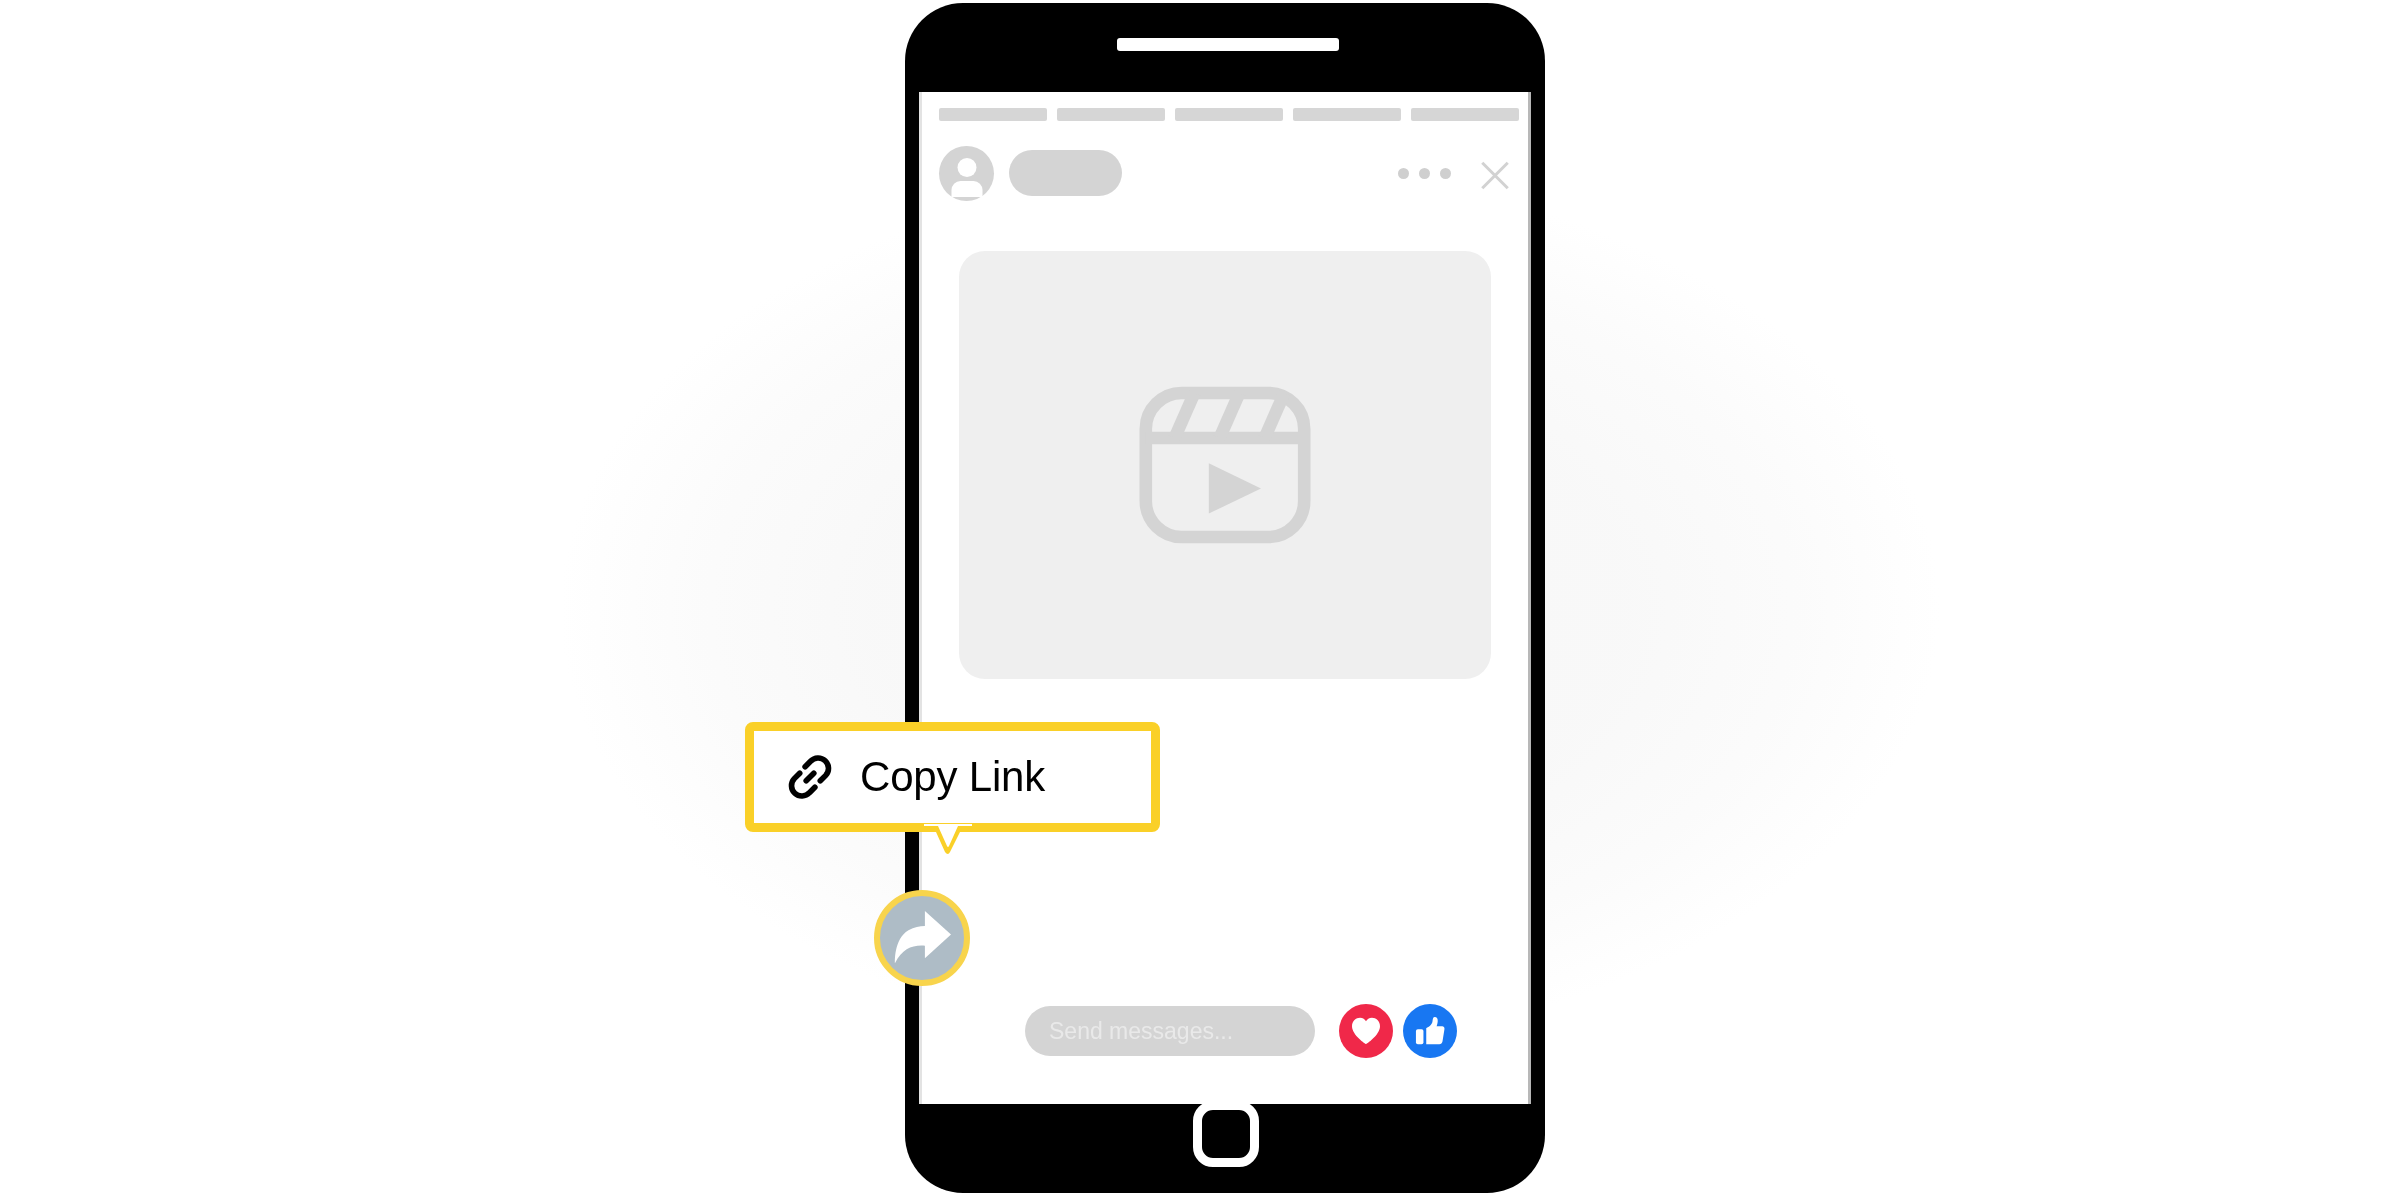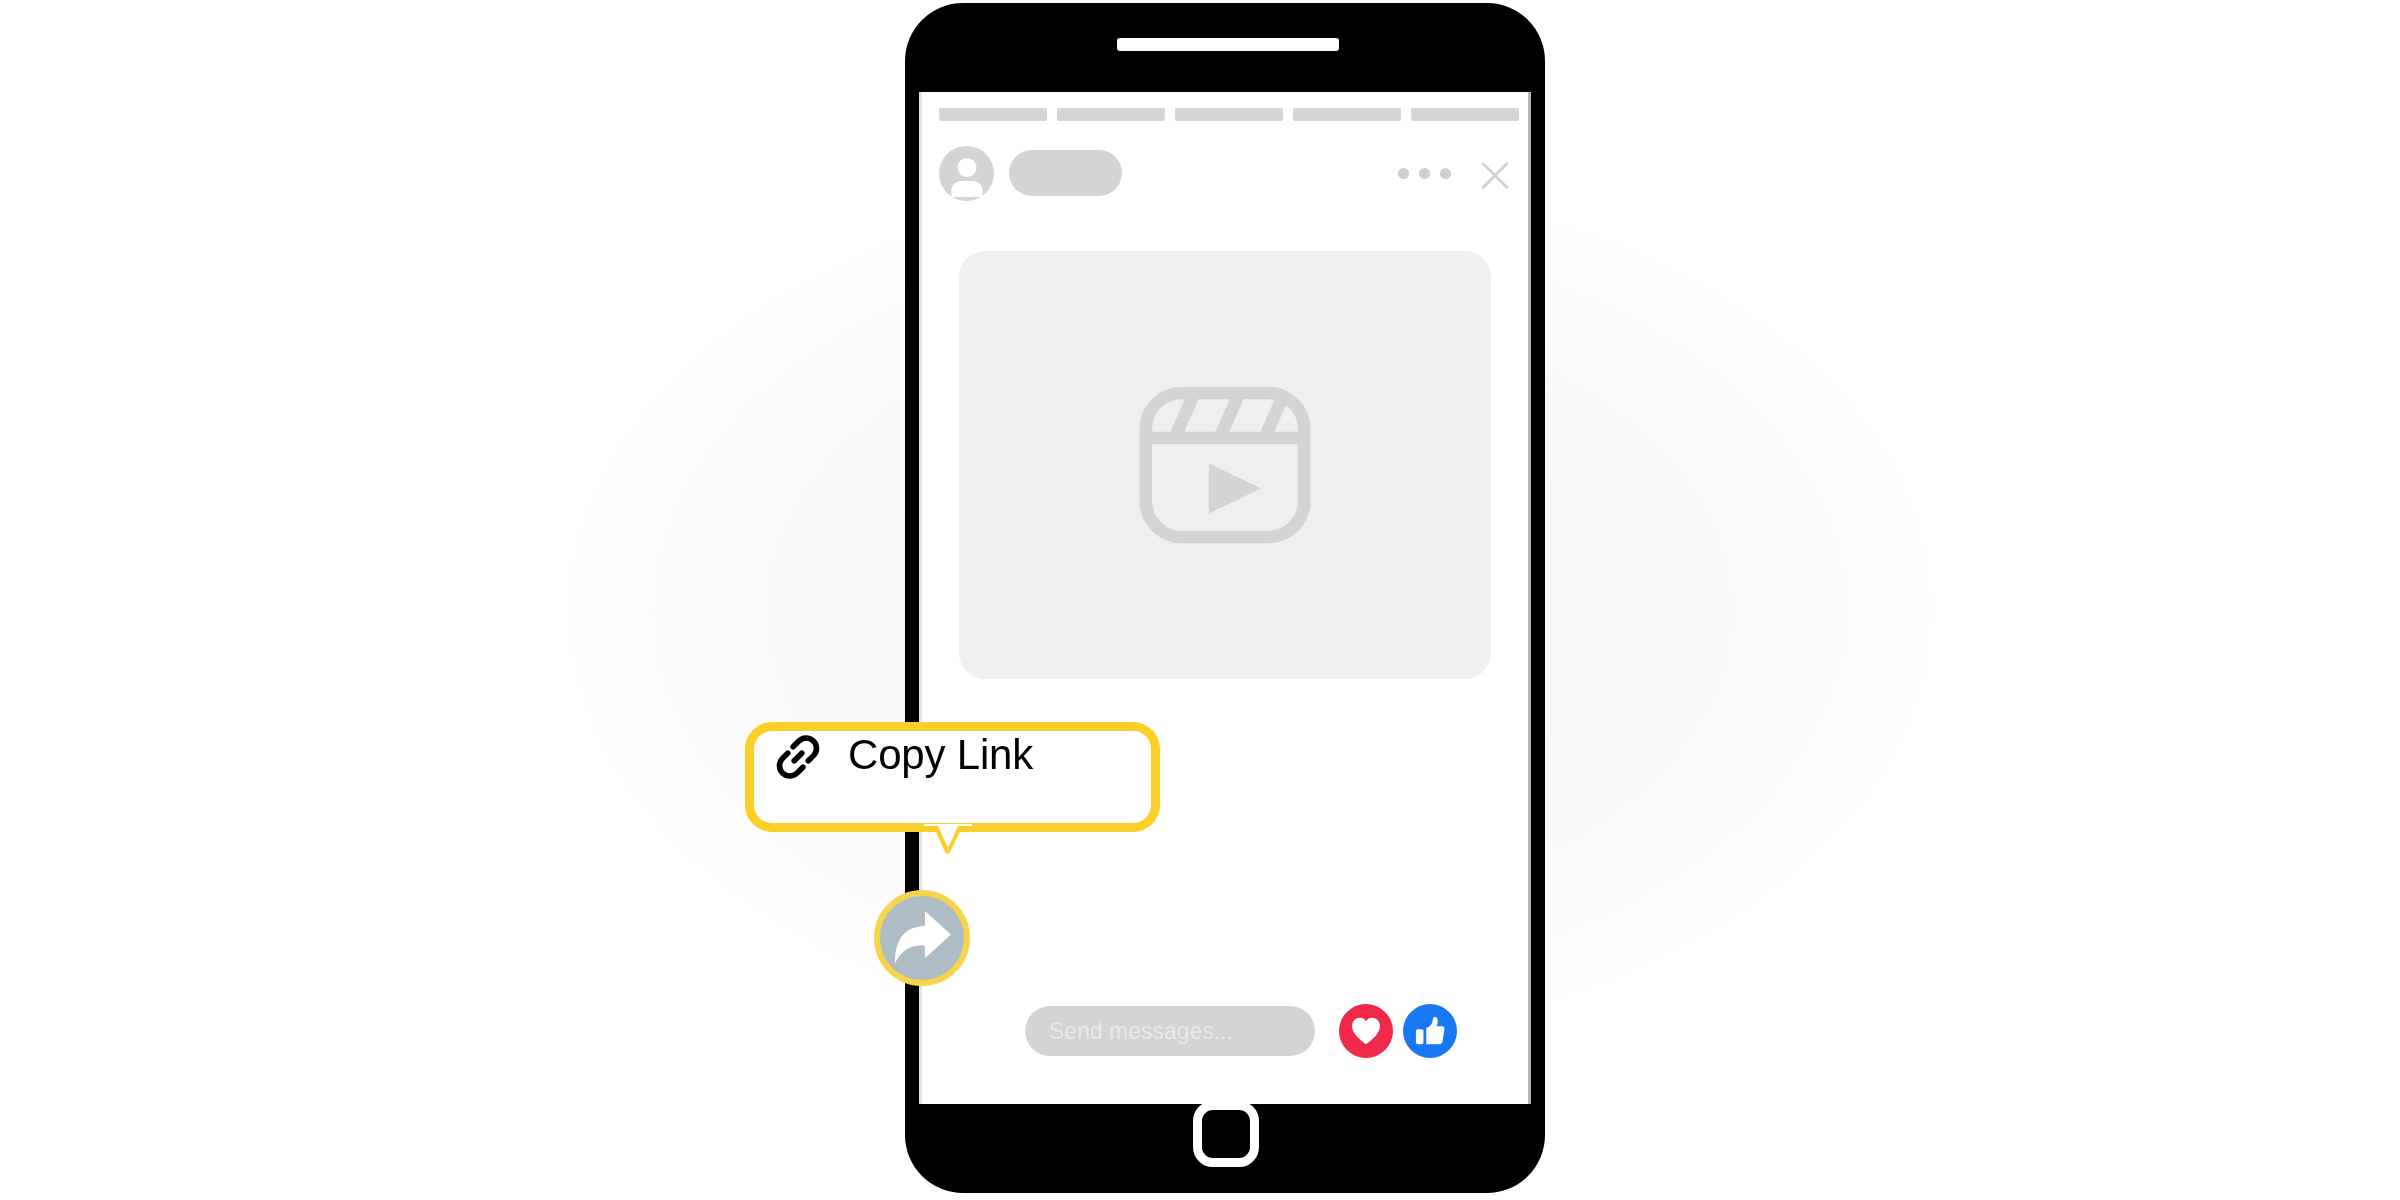--- a/index.html
+++ b/index.html
@@ -267,24 +267,25 @@
 
   
   .tooltip {
     position: absolute;
     left: 745px;
     top: 722px;
     width: 415px;
     height: 110px;
     background: #ffffff;
     border: 9px solid #fad028;
-    border-radius: 27px;
-    box-sizing: border-box;
-    display: flex;
-    padding-left: 18px;
+    border-radius: 8px;
+    box-sizing: border-box;
+    display: flex;
+    align-items: center;
+    padding-left: 30px;
     z-index: 40;
   }
   .tooltip .label {
     font-size: 42px;
     color: #000000;
     margin-left: 24px;
     font-family: "Liberation Sans", sans-serif;
     letter-spacing: -0.2px;
   }
   .tip-tail {

